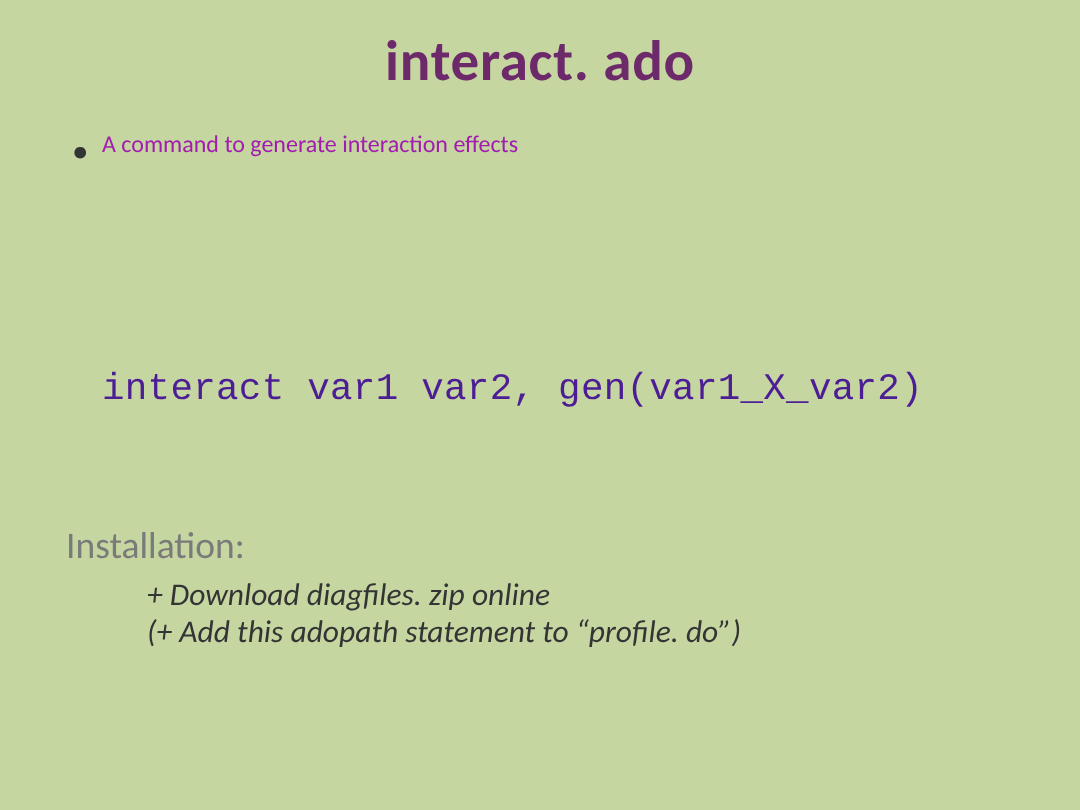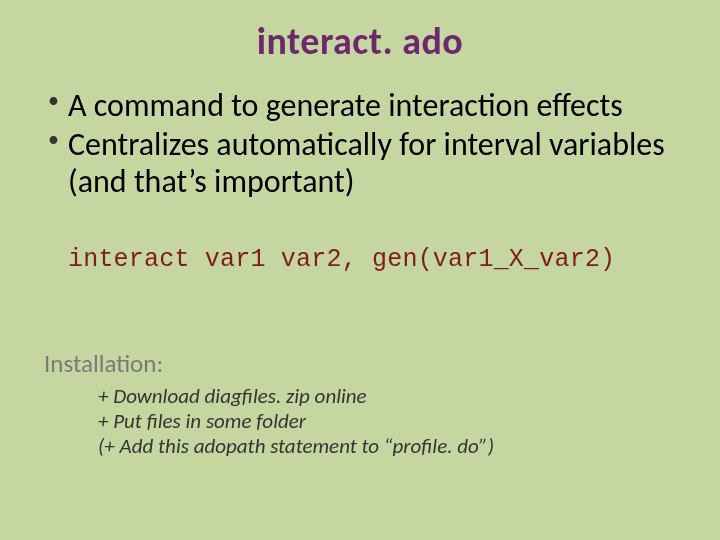--- a/index.html
+++ b/index.html
@@ -27,23 +27,23 @@
     font-size: 38px;
     font-weight: 700;
     color: #6d2a6b;
     letter-spacing: 0.5px;
   }
   .bullets {
     position: absolute;
     top: 88px;
     left: 44px;
     right: 44px;
-    font-size: 32px;
+    font-size: 16px;
     line-height: 1.15;
-    color: #000000;
+    color: #a21caf;
   }
   .bullets ul {
     margin: 0;
     padding: 0;
     list-style: none;
   }
   .bullets li {
     position: relative;
     padding-left: 24px;
     margin: 0 0 2px 0;
@@ -55,21 +55,21 @@
     top: 0;
     font-size: 22px;
     color: #343434;
   }
   .code {
     position: absolute;
     top: 245px;
     left: 68px;
     font-family: "Courier New", Courier, monospace;
     font-size: 25px;
-    color: #7f1d1d;
+    color: #4c1d95;
     letter-spacing: 0.2px;
   }
   .install-label {
     position: absolute;
     top: 348px;
     left: 44px;
     font-size: 25px;
     color: #7a7a7a;
   }
   .install-steps {
@@ -88,27 +88,25 @@
 </head>
 <body>
 
 <div class="slide">
 
   <div class="title">interact. ado</div>
 
   <div class="bullets">
     <ul>
       <li>A command to generate interaction effects</li>
-      <li>Centralizes automatically for interval variables (and that’s important)</li>
     </ul>
   </div>
 
   <div class="code">interact var1 var2, gen(var1_X_var2)</div>
 
   <div class="install-label">Installation:</div>
 
   <div class="install-steps">
     <div>+ Download diagfiles. zip online</div>
-    <div>+ Put files in some folder</div>
     <div>(+ Add this adopath statement to “profile. do”)</div>
   </div>
 
 </div>
 
 </body></html>

